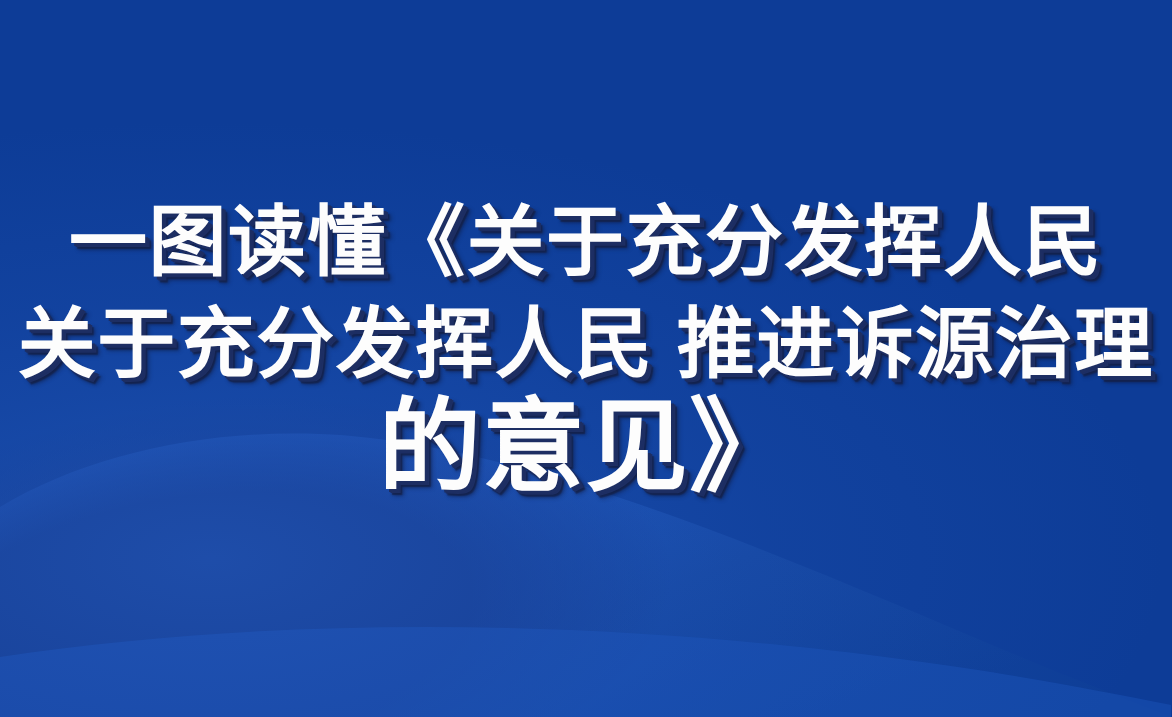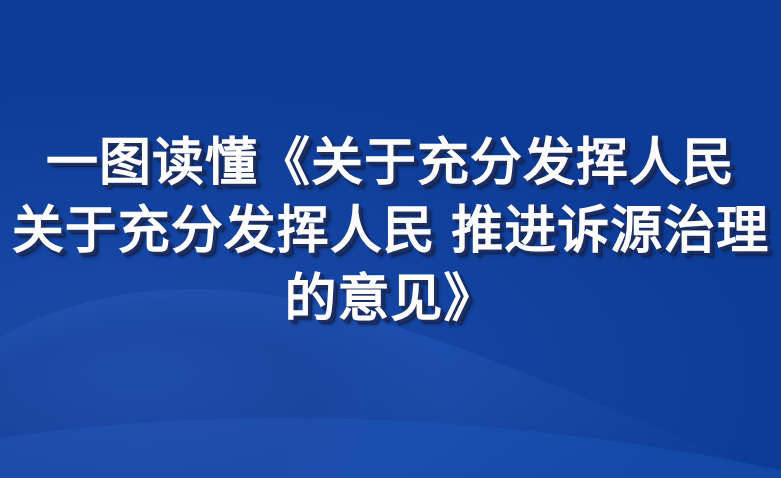--- a/index.html
+++ b/index.html
@@ -88,21 +88,21 @@
     letter-spacing: 1px;
     white-space: nowrap;
     text-shadow:
       2px 2px 0 #1d2e63,
       3px 3px 0 #1d2e63,
       4px 4px 1px rgba(20,32,70,0.85),
       5px 5px 3px rgba(15,25,58,0.45);
   }
 
   .title-line.l3 {
-    font-size: 52px;
+    font-size: 68px;
   }
 </style>
 </head>
 <body>
 
 <div id="poster">
 
   <div class="bg-base"></div>
 
   <div class="bg-wave">

